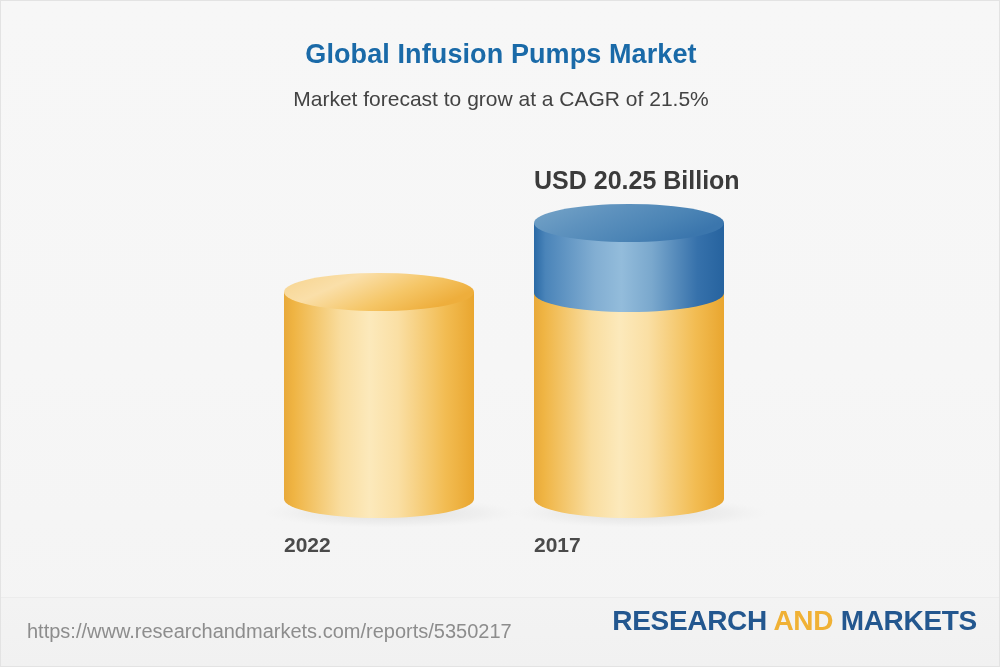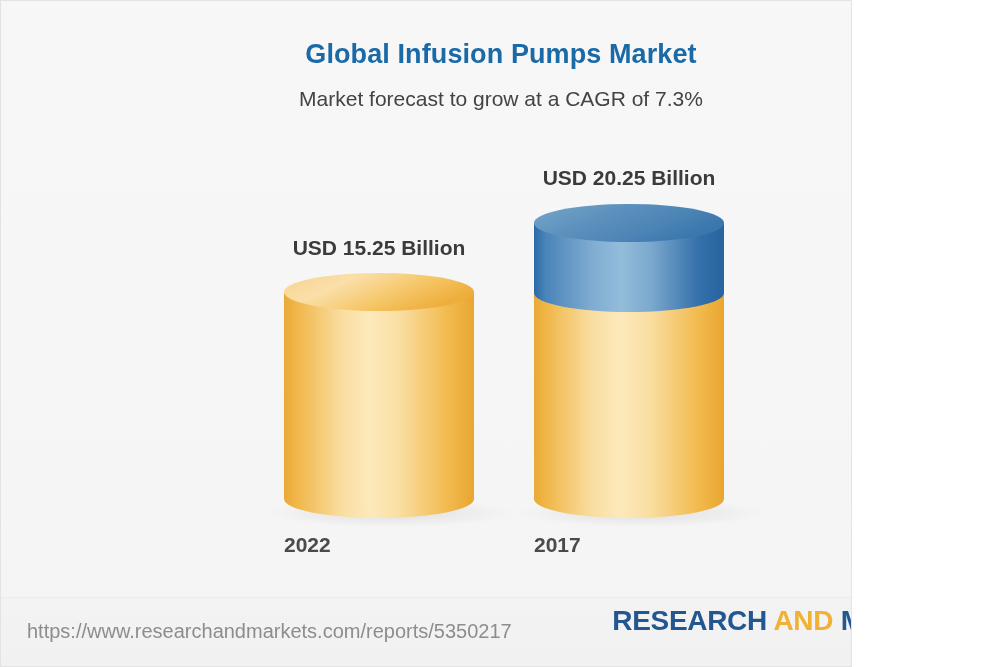--- a/index.html
+++ b/index.html
@@ -9,21 +9,21 @@
   }
   body {
     width: 1000px;
     height: 667px;
     overflow: hidden;
     font-family: "Liberation Sans", sans-serif;
   }
 
   #canvas {
     position: relative;
-    width: 852px;
+    width: 1000px;
     height: 667px;
     box-sizing: border-box;
     background: linear-gradient(180deg, #f7f7f7 0%, #f6f6f6 55%, #f4f4f4 100%);
     border: 1px solid #e3e3e3;
     overflow: hidden;
   }
 
   
   #header {
     position: absolute;
@@ -55,21 +55,21 @@
     left: 0;
     width: 1000px;
     height: 600px;
   }
   #plot svg {
     display: block;
   }
 
   .value-label {
     position: absolute;
-    font-size: 21px;
+    font-size: 25px;
     font-weight: bold;
     color: #3b3b3b;
     white-space: nowrap;
     text-align: center;
   }
   #value-label-0 {
     left: 283px;
     width: 190px;
     top: 235px;
   }
@@ -140,21 +140,21 @@
     white-space: nowrap;
   }
 </style>
 </head>
 <body>
 
 <div id="canvas">
 
   <div id="header">
     <h1 id="chart-title">Global Infusion Pumps Market</h1>
-    <h2 id="chart-subtitle">Market forecast to grow at a CAGR of 7.3%</h2>
+    <h2 id="chart-subtitle">Market forecast to grow at a CAGR of 21.5%</h2>
   </div>
 
   <div id="plot">
     <svg width="1000" height="600" viewBox="0 0 1000 600">
       <defs>
         <linearGradient id="gradYellowBody" x1="0" y1="0" x2="1" y2="0">
           <stop offset="0%" stop-color="#e8a93a"></stop>
           <stop offset="5%" stop-color="#efb443"></stop>
           <stop offset="30%" stop-color="#f9dd9f"></stop>
           <stop offset="45%" stop-color="#fce9bb"></stop>
@@ -203,21 +203,20 @@
       <g>
 
         <path d="M 533 292 L 533 498 A 95 19 0 0 0 723 498 L 723 292 Z" fill="url(#gradYellowBody)"></path>
 
         <path d="M 533 222 L 533 292 A 95 19 0 0 0 723 292 L 723 222 Z" fill="url(#gradBlueBody)"></path>
 
         <ellipse cx="628" cy="222" rx="95" ry="19" fill="url(#gradBlueTop)"></ellipse>
       </g>
     </svg>
 
-    <div class="value-label" id="value-label-0">USD 15.25 Billion</div>
     <div class="value-label" id="value-label-1">USD 20.25 Billion</div>
 
     <div class="cat-label" id="cat-label-0">2022</div>
     <div class="cat-label" id="cat-label-1">2017</div>
   </div>
 
   <div id="footer">
     <div id="source-url">https://www.researchandmarkets.com/reports/5350217</div>
 
     <div id="brand">

